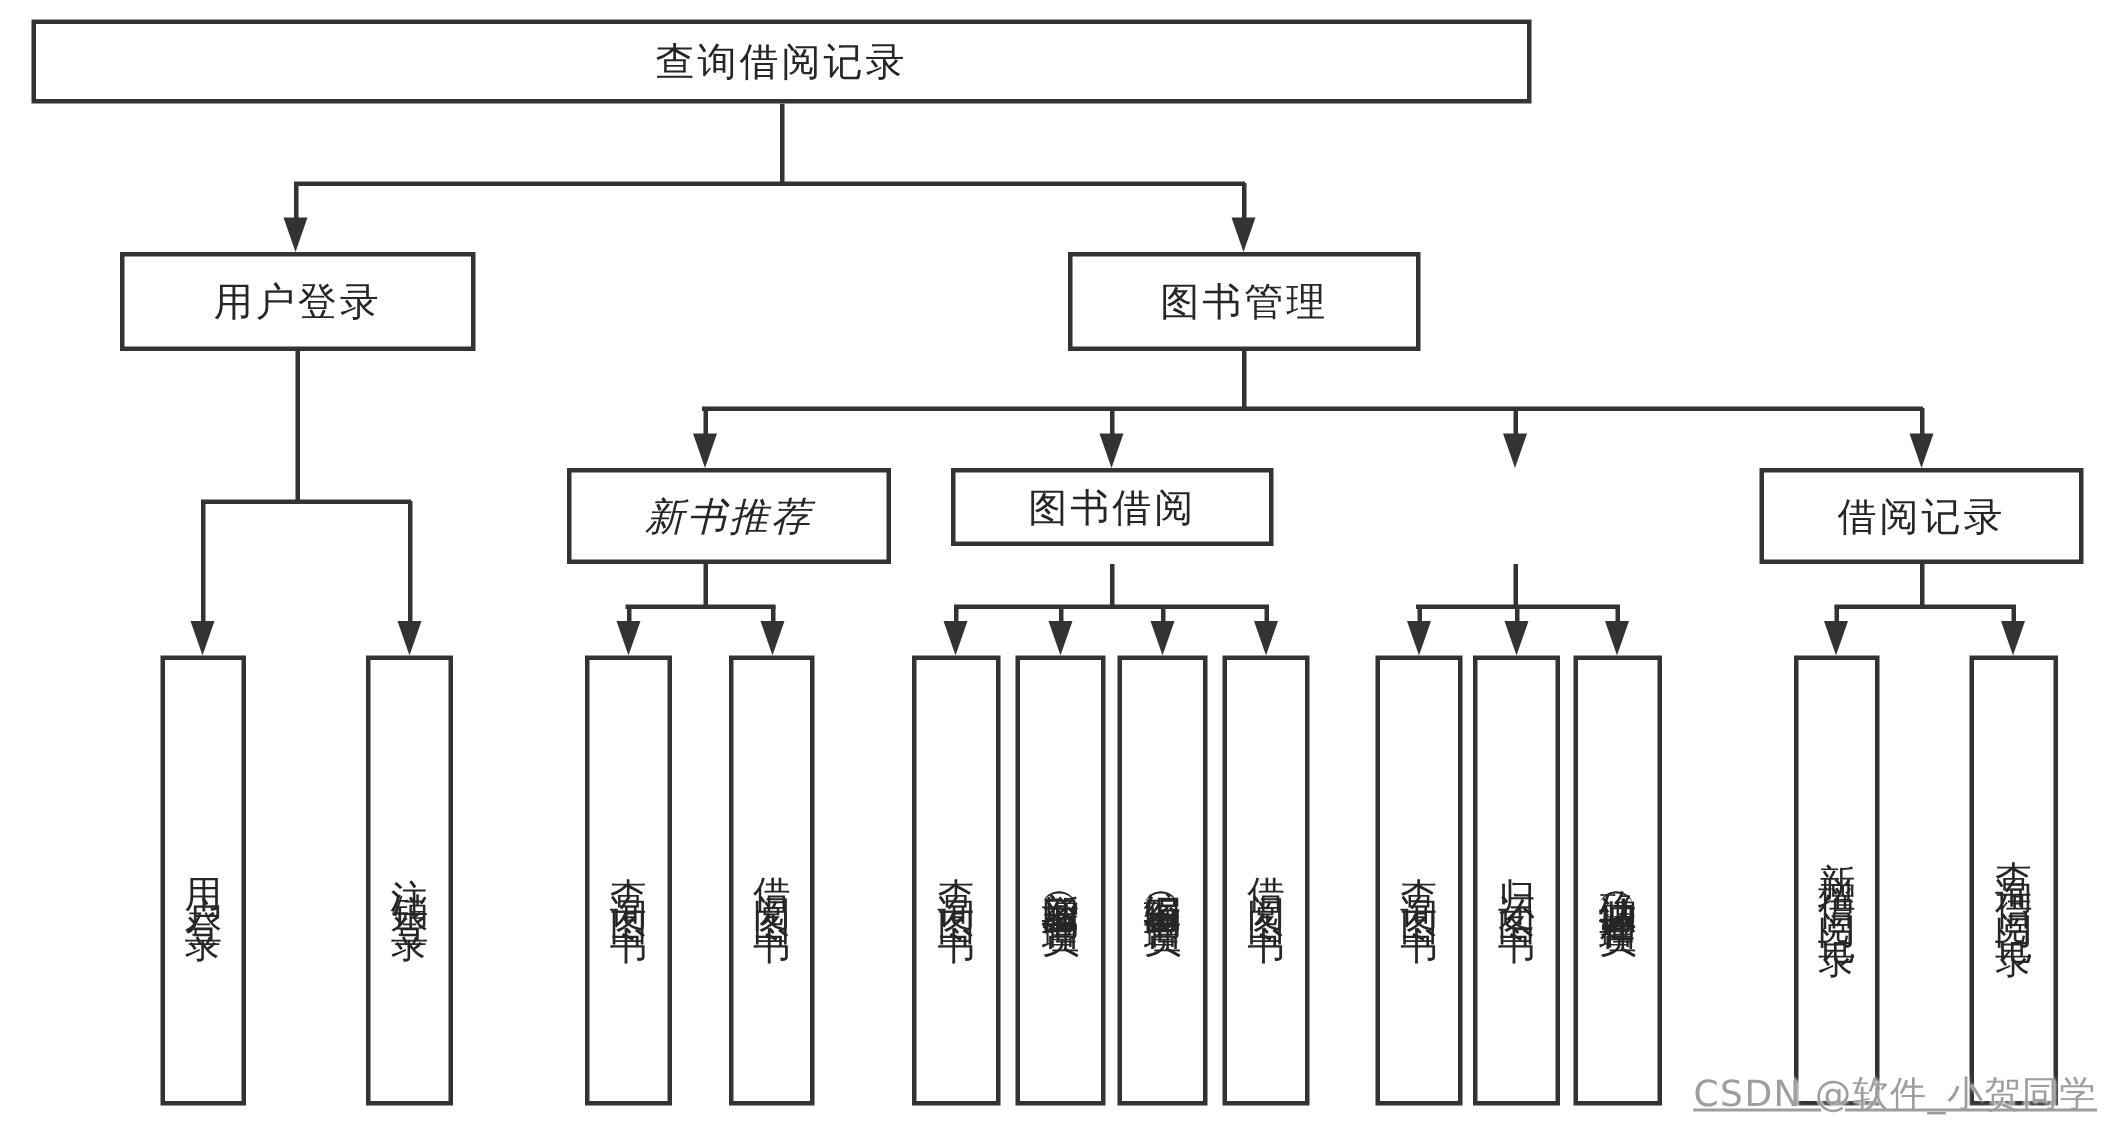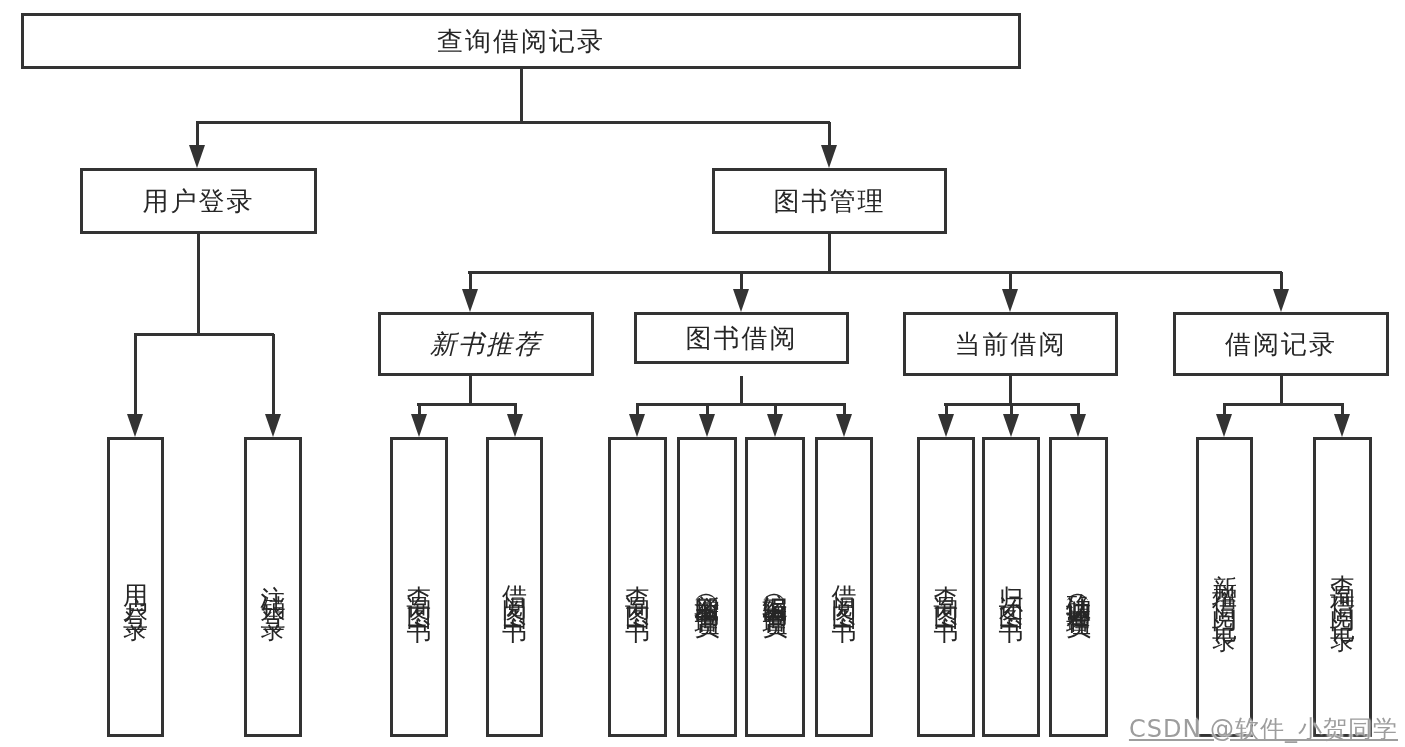--- a/index.html
+++ b/index.html
@@ -170,23 +170,20 @@
   <div class="box" style="left:712px; top:168px; width:235px; height:66px;">
     <span class="h-label">图书管理</span>
   </div>
 
   <div class="box" style="left:378px; top:312px; width:216px; height:64px;font-style:italic;">
     <span class="h-label">新书推荐</span>
   </div>
   <div class="box" style="left:634px; top:312px; width:215px; height:52px;">
     <span class="h-label">图书借阅</span>
   </div>
-  <div class="box" style="left:903px; top:312px; width:215px; height:64px;">
-    <span class="h-label">当前借阅</span>
-  </div>
   <div class="box" style="left:1173px; top:312px; width:216px; height:64px;font-family:Liberation Mono, monospace;">
     <span class="h-label">借阅记录</span>
   </div>
 
   <div class="box" style="left:107px; top:437px; width:57px; height:300px;">
     <span class="v-label">用户登录</span>
   </div>
   <div class="box" style="left:244px; top:437px; width:58px; height:300px;">
     <span class="v-label">注销登录</span>
   </div>

